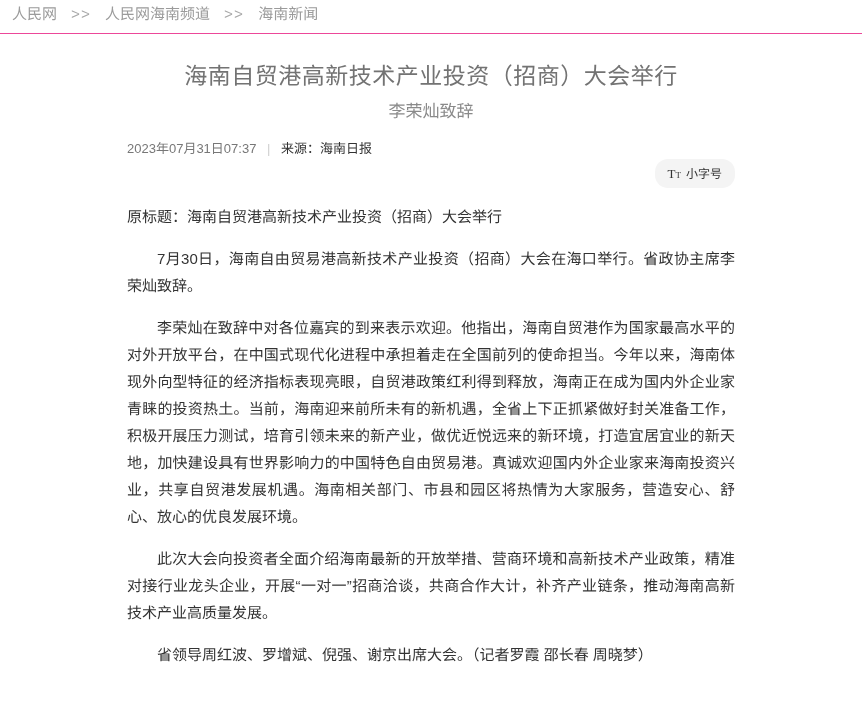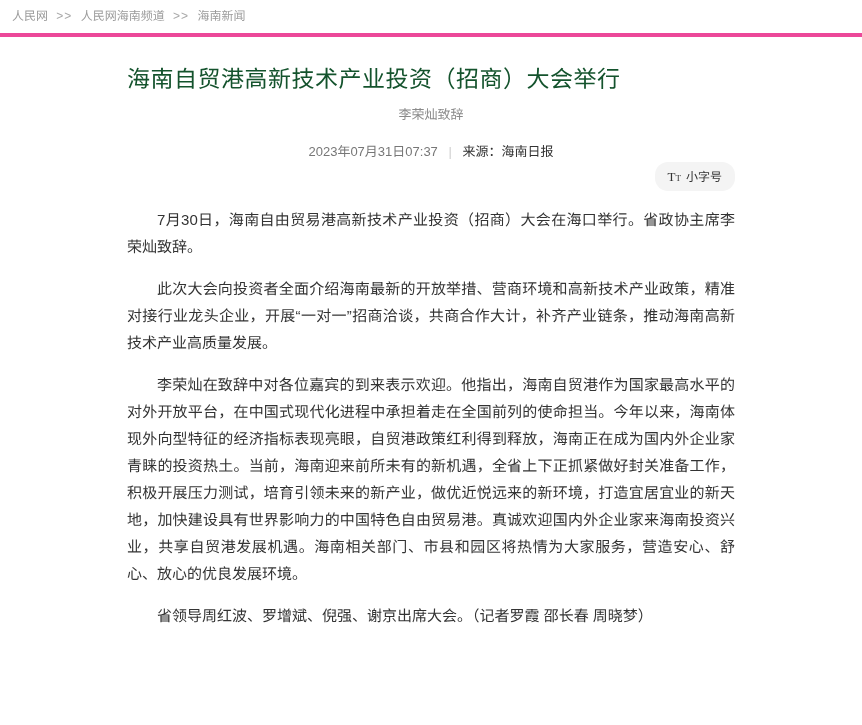--- a/index.html
+++ b/index.html
@@ -6,24 +6,25 @@
   html, body {
     width: 862px; height: 725px;
     background: #ffffff;
     font-family: "Liberation Sans", "DejaVu Sans", sans-serif;
     color: #333;
     overflow: hidden;
   }
   
   .breadcrumb {
     padding: 9px 12px 10px 12px;
-    font-size: 12px;
+    font-size: 15px;
     color: #9b9b9b;
-    border-bottom: 4px solid #ec4899;
+    border-bottom: 1px solid #ec4899;
     line-height: 14px;
+    font-family: Liberation Mono, monospace;
   }
   .crumb {
     color: #9b9b9b;
     text-decoration: none;
     cursor: pointer;
   }
   .crumb-sep {
     color: #a8a8a8;
     margin: 0 5px;
     letter-spacing: 1px;
@@ -32,35 +33,34 @@
   .content {
     width: 608px;
     margin: 0 auto;
   }
   .title {
     margin-top: 27px;
     font-size: 23px;
     font-weight: 400;
     letter-spacing: 0.5px;
     line-height: 31px;
-    text-align: left;
-    color: #14532d;
+    text-align: center;
+    color: #737373;
   }
   .subtitle {
     margin-top: 12px;
-    font-size: 13px;
+    font-size: 17px;
     line-height: 16px;
     text-align: center;
     color: #8a8a8a;
   }
   .meta {
     margin-top: 20px;
     font-size: 13px;
     line-height: 17px;
-    text-align: center;
     color: #777;
   }
   .meta .sep {
     color: #cfcfcf;
     margin: 0 7px;
   }
   .meta .source {
     color: #333;
   }
   
@@ -135,21 +135,22 @@
       <button class="font-size-btn">
         <span class="tt-icon">
           <span class="t-big">T</span>
             <span class="t-small">T</span>
         </span>
         <span>小字号</span>
       </button>
     </div>
 
     <article class="article">
+      <p class="original-title">原标题：海南自贸港高新技术产业投资（招商）大会举行</p>
       <p class="para">7月30日，海南自由贸易港高新技术产业投资（招商）大会在海口举行。省政协主席李荣灿致辞。</p>
+      <p class="para">李荣灿在致辞中对各位嘉宾的到来表示欢迎。他指出，海南自贸港作为国家最高水平的对外开放平台，在中国式现代化进程中承担着走在全国前列的使命担当。今年以来，海南体现外向型特征的经济指标表现亮眼，自贸港政策红利得到释放，海南正在成为国内外企业家青睐的投资热土。当前，海南迎来前所未有的新机遇，全省上下正抓紧做好封关准备工作，积极开展压力测试，培育引领未来的新产业，做优近悦远来的新环境，打造宜居宜业的新天地，加快建设具有世界影响力的中国特色自由贸易港。真诚欢迎国内外企业家来海南投资兴业，共享自贸港发展机遇。海南相关部门、市县和园区将热情为大家服务，营造安心、舒心、放心的优良发展环境。</p>
       <p class="para">此次大会向投资者全面介绍海南最新的开放举措、营商环境和高新技术产业政策，精准对接行业龙头企业，开展“一对一”招商洽谈，共商合作大计，补齐产业链条，推动海南高新技术产业高质量发展。</p>
-      <p class="para">李荣灿在致辞中对各位嘉宾的到来表示欢迎。他指出，海南自贸港作为国家最高水平的对外开放平台，在中国式现代化进程中承担着走在全国前列的使命担当。今年以来，海南体现外向型特征的经济指标表现亮眼，自贸港政策红利得到释放，海南正在成为国内外企业家青睐的投资热土。当前，海南迎来前所未有的新机遇，全省上下正抓紧做好封关准备工作，积极开展压力测试，培育引领未来的新产业，做优近悦远来的新环境，打造宜居宜业的新天地，加快建设具有世界影响力的中国特色自由贸易港。真诚欢迎国内外企业家来海南投资兴业，共享自贸港发展机遇。海南相关部门、市县和园区将热情为大家服务，营造安心、舒心、放心的优良发展环境。</p>
       <p class="para">省领导周红波、罗增斌、倪强、谢京出席大会。（记者罗霞 邵长春 周晓梦）</p>
 
     </article>
 
   </div>
 </div>
 
 </body></html>

